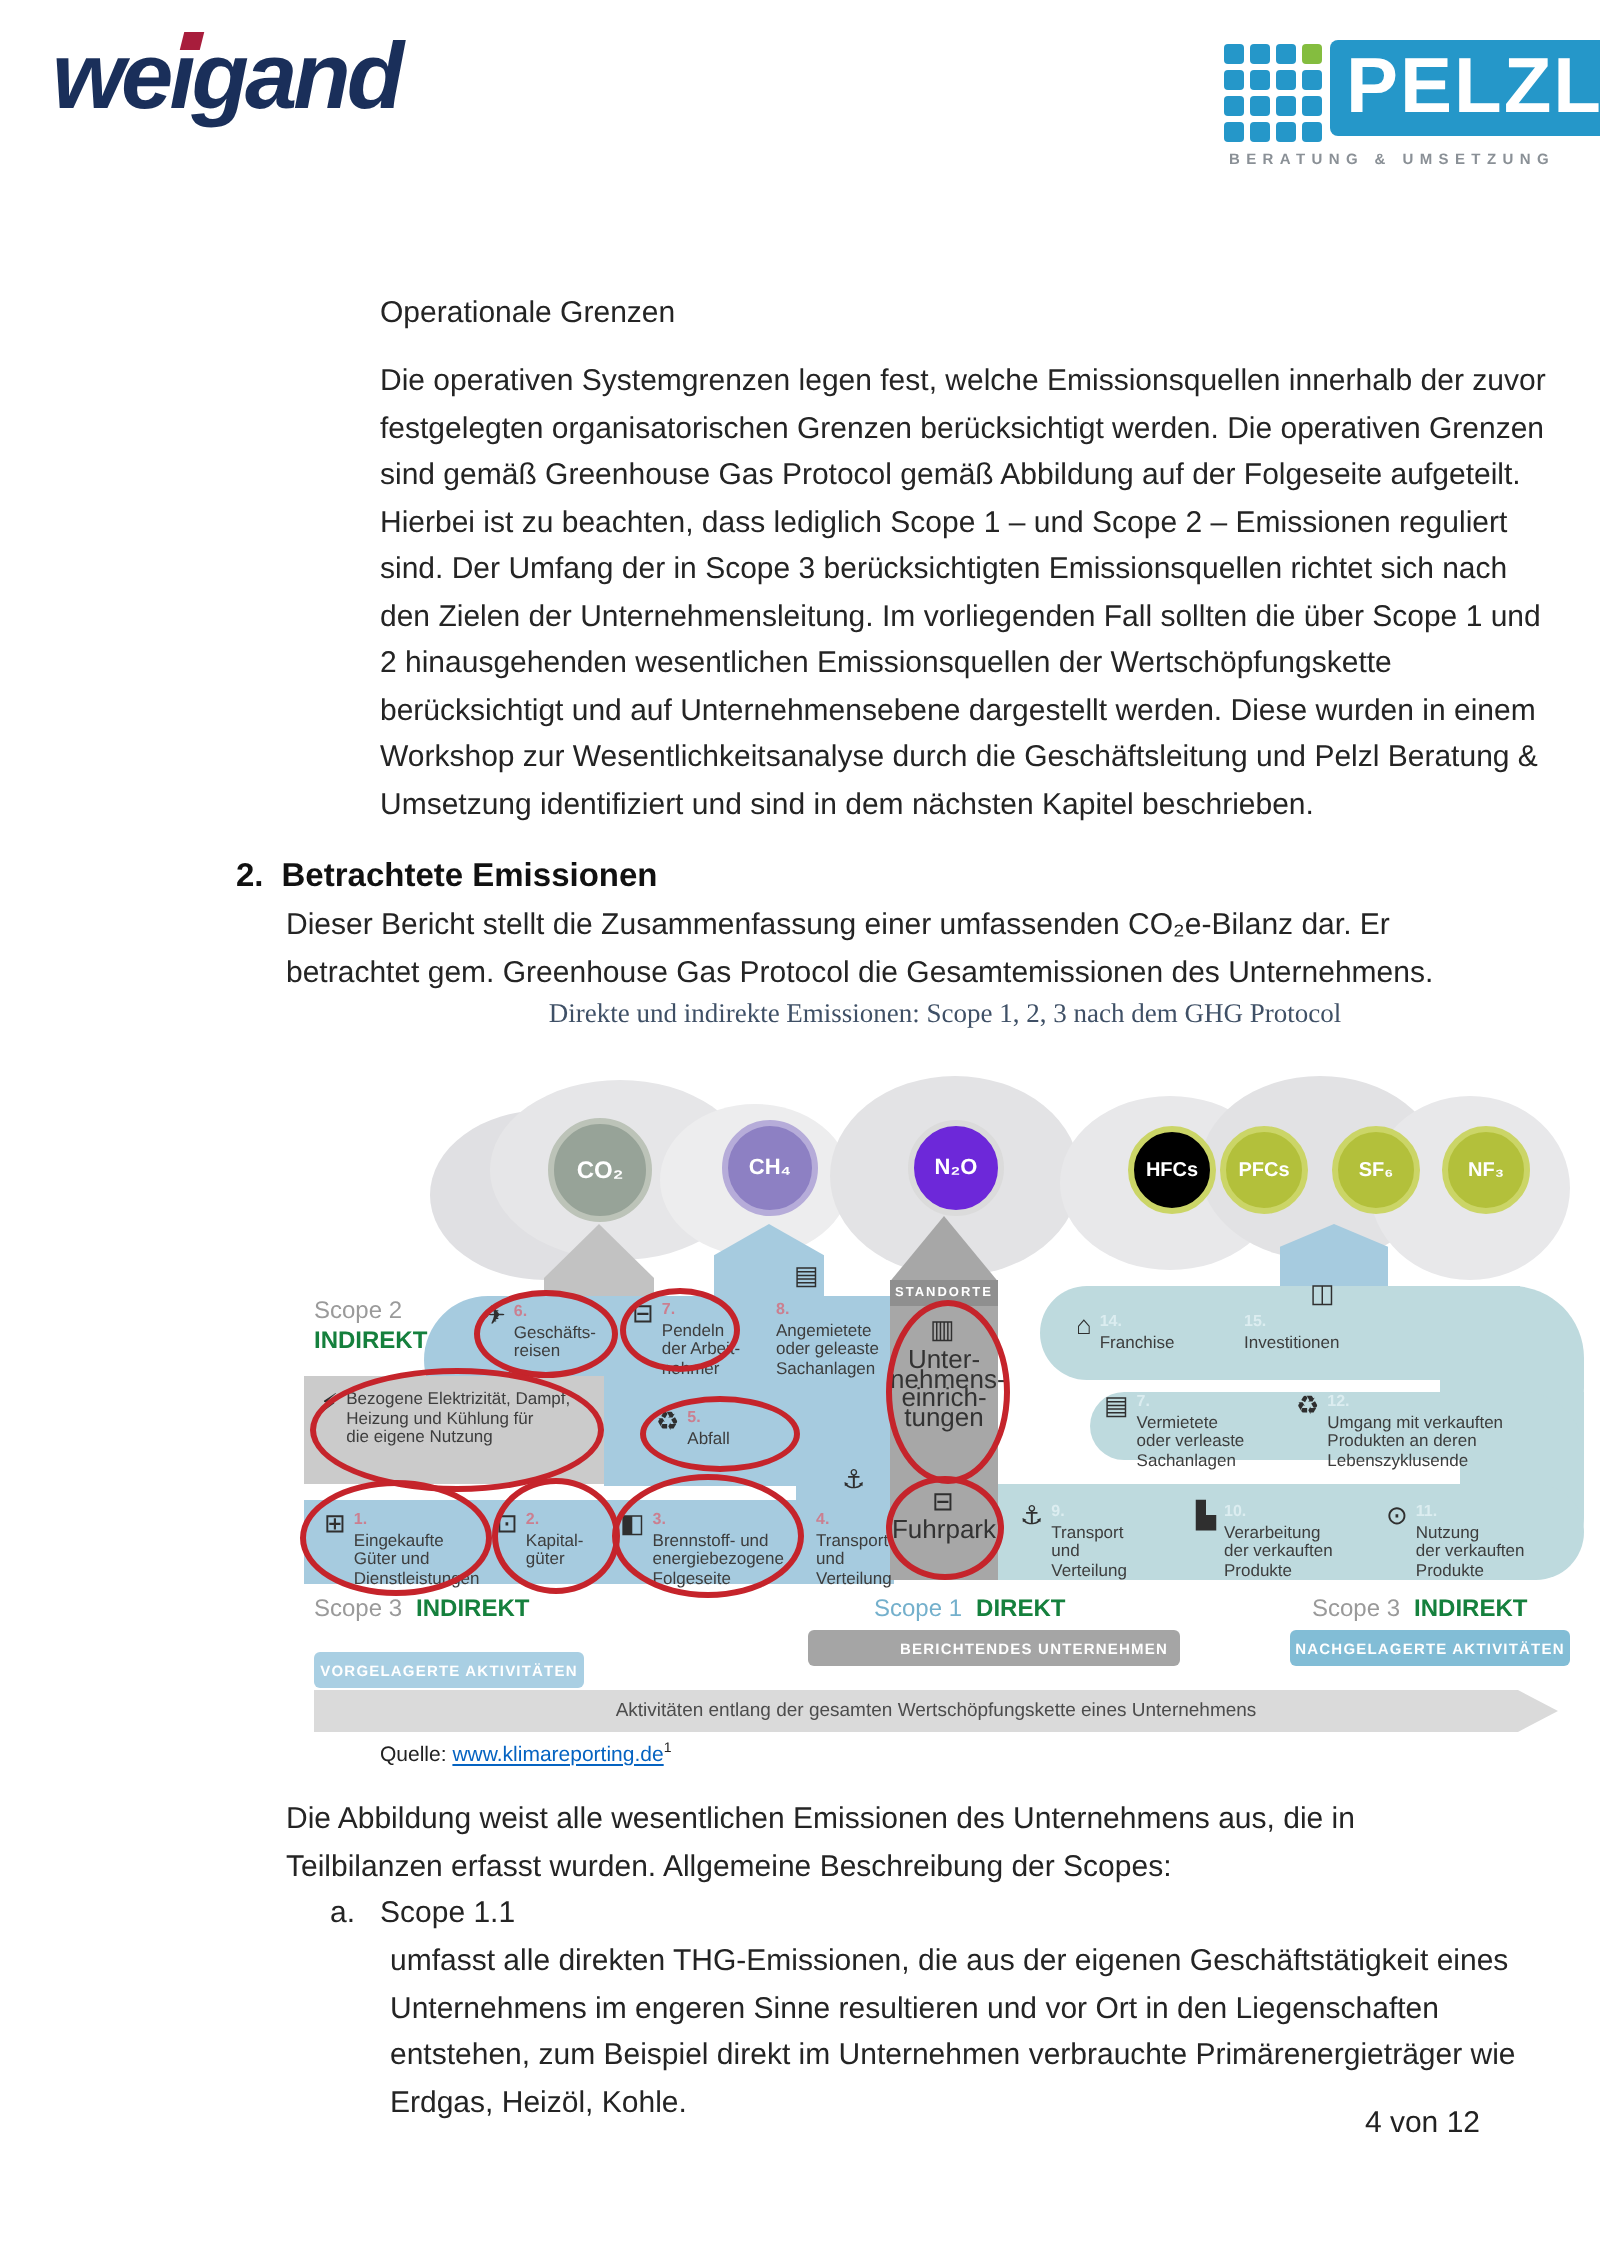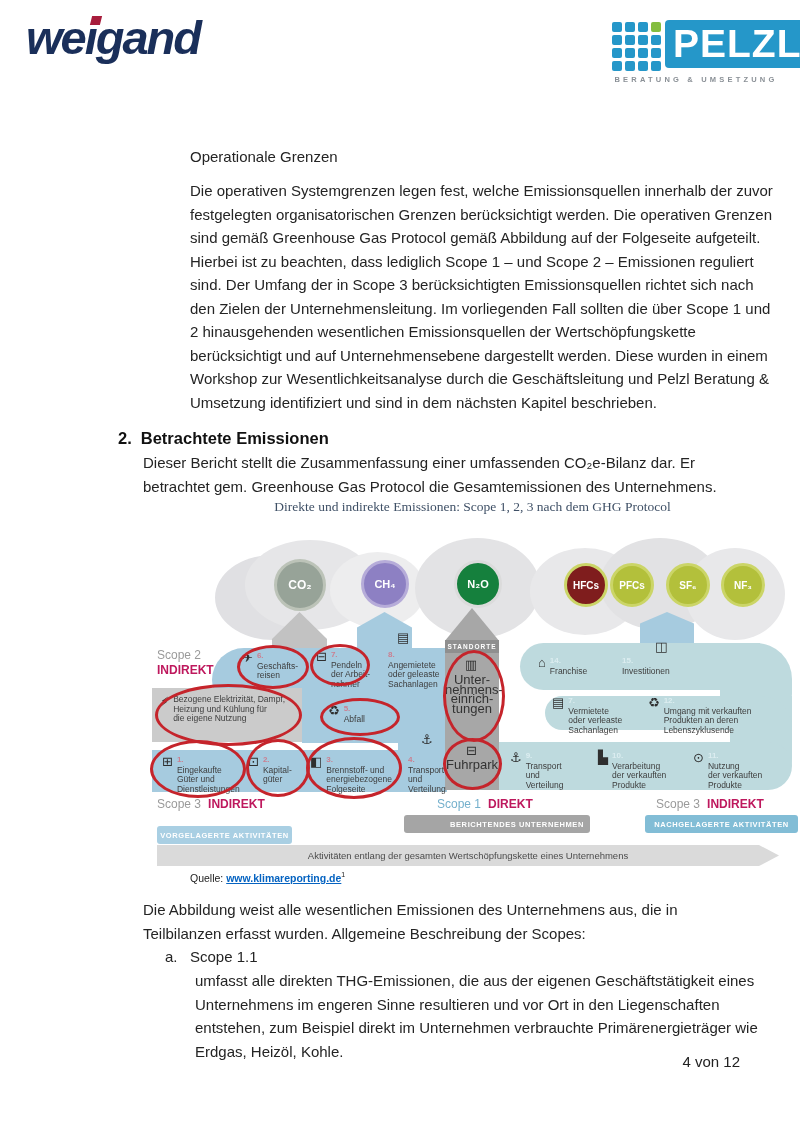--- a/index.html
+++ b/index.html
@@ -26,21 +26,21 @@
   
   .body-text{font-size:15px;line-height:23.5px;color:#242424;}
   .h2-row{left:118px;top:429px;display:flex;gap:9px;font-size:16.5px;font-weight:bold;color:#111;}
   .caption{left:150px;top:499px;width:645px;text-align:center;
            font-family:"Liberation Serif","DejaVu Serif",serif;
            font-size:13.5px;color:#3f5066;}
   .list-row{left:165px;top:945px;font-size:15px;display:flex;}
   .list-row .t1{width:25px;}
   .list-row .t2{width:105px;}
   .src-line{left:190px;top:871px;font-size:10.5px;color:#222;}
-  .src-line a{color:var(--link_blue);text-decoration:underline;font-weight:bold;}
+  .src-line a{color:var(--link_blue);text-decoration:underline;}
   .page-num{left:600px;top:1053px;width:140px;text-align:right;font-size:15px;color:#222;}
 
   
   .fig{left:150px;top:532px;width:645px;height:340px;}
   .cloud{position:absolute;border-radius:50%;}
   .gas{position:absolute;border-radius:50%;display:flex;align-items:center;justify-content:center;
        color:#fff;font-weight:bold;font-size:11px;border:3px solid transparent;box-sizing:border-box;}
   .pent{position:absolute;clip-path:polygon(50% 0,100% 30%,100% 100%,0 100%,0 30%);}
   .pent-tall{position:absolute;clip-path:polygon(50% 0,100% 18%,100% 100%,0 100%,0 18%);}
   .band{position:absolute;}
@@ -51,21 +51,21 @@
   .di{font-size:13px;line-height:13px;color:#2f2f2f;flex:0 0 auto;}
   .lbl{font-weight:500;}
   .icon-abs{position:absolute;}
   .std-head{position:absolute;background:#8f8f8f;color:#fff;font-size:6.5px;font-weight:bold;
             letter-spacing:1px;text-align:center;line-height:13px;}
   .std-txt{position:absolute;text-align:center;font-size:13px;line-height:9.5px;color:#333;}
   .redring{position:absolute;border:3.5px solid var(--annot_red);border-radius:50%;box-sizing:border-box;}
   .zone{position:absolute;font-size:12px;white-space:nowrap;}
   .zone .sc{color:#9a9a9a;}
   .zone .sc.blue{color:var(--scope1_blue);text-align:right;}
-  .zone .kind{color:#be185d;font-weight:bold;margin-left:7px;}
+  .zone .kind{color:#15803d;font-weight:bold;margin-left:7px;}
   .badge{position:absolute;height:18px;border-radius:3px;color:#fff;font-size:7.5px;font-weight:bold;
          letter-spacing:.6px;display:flex;align-items:center;justify-content:center;}
   .vc-arrow{position:absolute;left:7px;top:313px;width:622px;height:21px;background:#dadada;
             clip-path:polygon(0 0,calc(100% - 20px) 0,100% 50%,calc(100% - 20px) 100%,0 100%);
             display:flex;align-items:center;justify-content:center;font-size:9.5px;color:#4c4c4c;}
   sup{font-size:7px;}
 </style>
 </head>
 <body>
 
@@ -116,24 +116,24 @@
   <div class="cloud" style="left:380px;top:16px;width:110px;height:87px;background:#e8e8ea;"></div>
   <div class="cloud" style="left:450px;top:6px;width:120px;height:92px;background:#e2e2e4;"></div>
   <div class="cloud" style="left:535px;top:16px;width:100px;height:92px;background:#e8e8ea;"></div>
 
   <div class="gas" style="left: 124px; top: 27px; width: 52px; height: 52px; font-size: 12px; background: rgb(151, 163, 152); border-color: rgb(188, 195, 184);">
       <span>CO₂</span>
     </div>
   <div class="gas" style="left: 211px; top: 28px; width: 48px; height: 48px; background: rgb(141, 128, 195); border-color: rgb(182, 172, 217);">
       <span>CH₄</span>
     </div>
-  <div class="gas" style="left: 304px; top: 28px; width: 48px; height: 48px; background: #15803d; border-color: rgb(219, 219, 219);">
+  <div class="gas" style="left: 304px; top: 28px; width: 48px; height: 48px; background: #6d28d9; border-color: rgb(219, 219, 219);">
       <span>N₂O</span>
     </div>
-  <div class="gas" style="left: 414px; top: 31px; width: 44px; height: 44px; font-size: 10px; background: #7f1d1d; border-color: rgb(203, 213, 103);">
+  <div class="gas" style="left: 414px; top: 31px; width: 44px; height: 44px; font-size: 10px; background: #000000; border-color: rgb(203, 213, 103);">
       <span>HFCs</span>
     </div>
   <div class="gas" style="left: 460px; top: 31px; width: 44px; height: 44px; font-size: 10px; background: rgb(179, 192, 59); border-color: rgb(203, 213, 103);">
       <span>PFCs</span>
     </div>
   <div class="gas" style="left: 516px; top: 31px; width: 44px; height: 44px; font-size: 10px; background: rgb(179, 192, 59); border-color: rgb(203, 213, 103);">
       <span>SF₆</span>
     </div>
   <div class="gas" style="left: 571px; top: 31px; width: 44px; height: 44px; font-size: 10px; background: rgb(179, 192, 59); border-color: rgb(203, 213, 103);">
       <span>NF₃</span>
@@ -323,21 +323,21 @@
   </div>
   <div class="zone" style="left:287px;top:265px;">
     <span class="sc blue">Scope 1</span><span class="kind">DIREKT</span>
   </div>
   <div class="zone" style="left:506px;top:265px;">
     <span class="sc">Scope 3</span><span class="kind">INDIREKT</span>
   </div>
 
   <div class="badge" style="left:7px;top:294px;width:135px;background:var(--badge_blue_light);">VORGELAGERTE AKTIVITÄTEN</div>
   <div class="badge" style="left:254px;top:283px;width:146px;background:var(--badge_gray);padding-left:40px;">BERICHTENDES UNTERNEHMEN</div>
-  <div class="badge" style="left:495px;top:283px;width:153px;background:var(--badge_blue);">NACHGELAGERTE AKTIVITÄTEN</div>
+  <div class="badge" style="left:495px;top:283px;width:140px;background:var(--badge_blue);">NACHGELAGERTE AKTIVITÄTEN</div>
 
   <div class="vc-arrow">
     <span>Aktivitäten entlang der gesamten Wertschöpfungskette eines Unternehmens</span>
   </div>
 </div>
 
 <div class="abs src-line">
   <span>Quelle:</span>
   <a href="#">www.klimareporting.de</a><sup>1</sup>
 </div>

